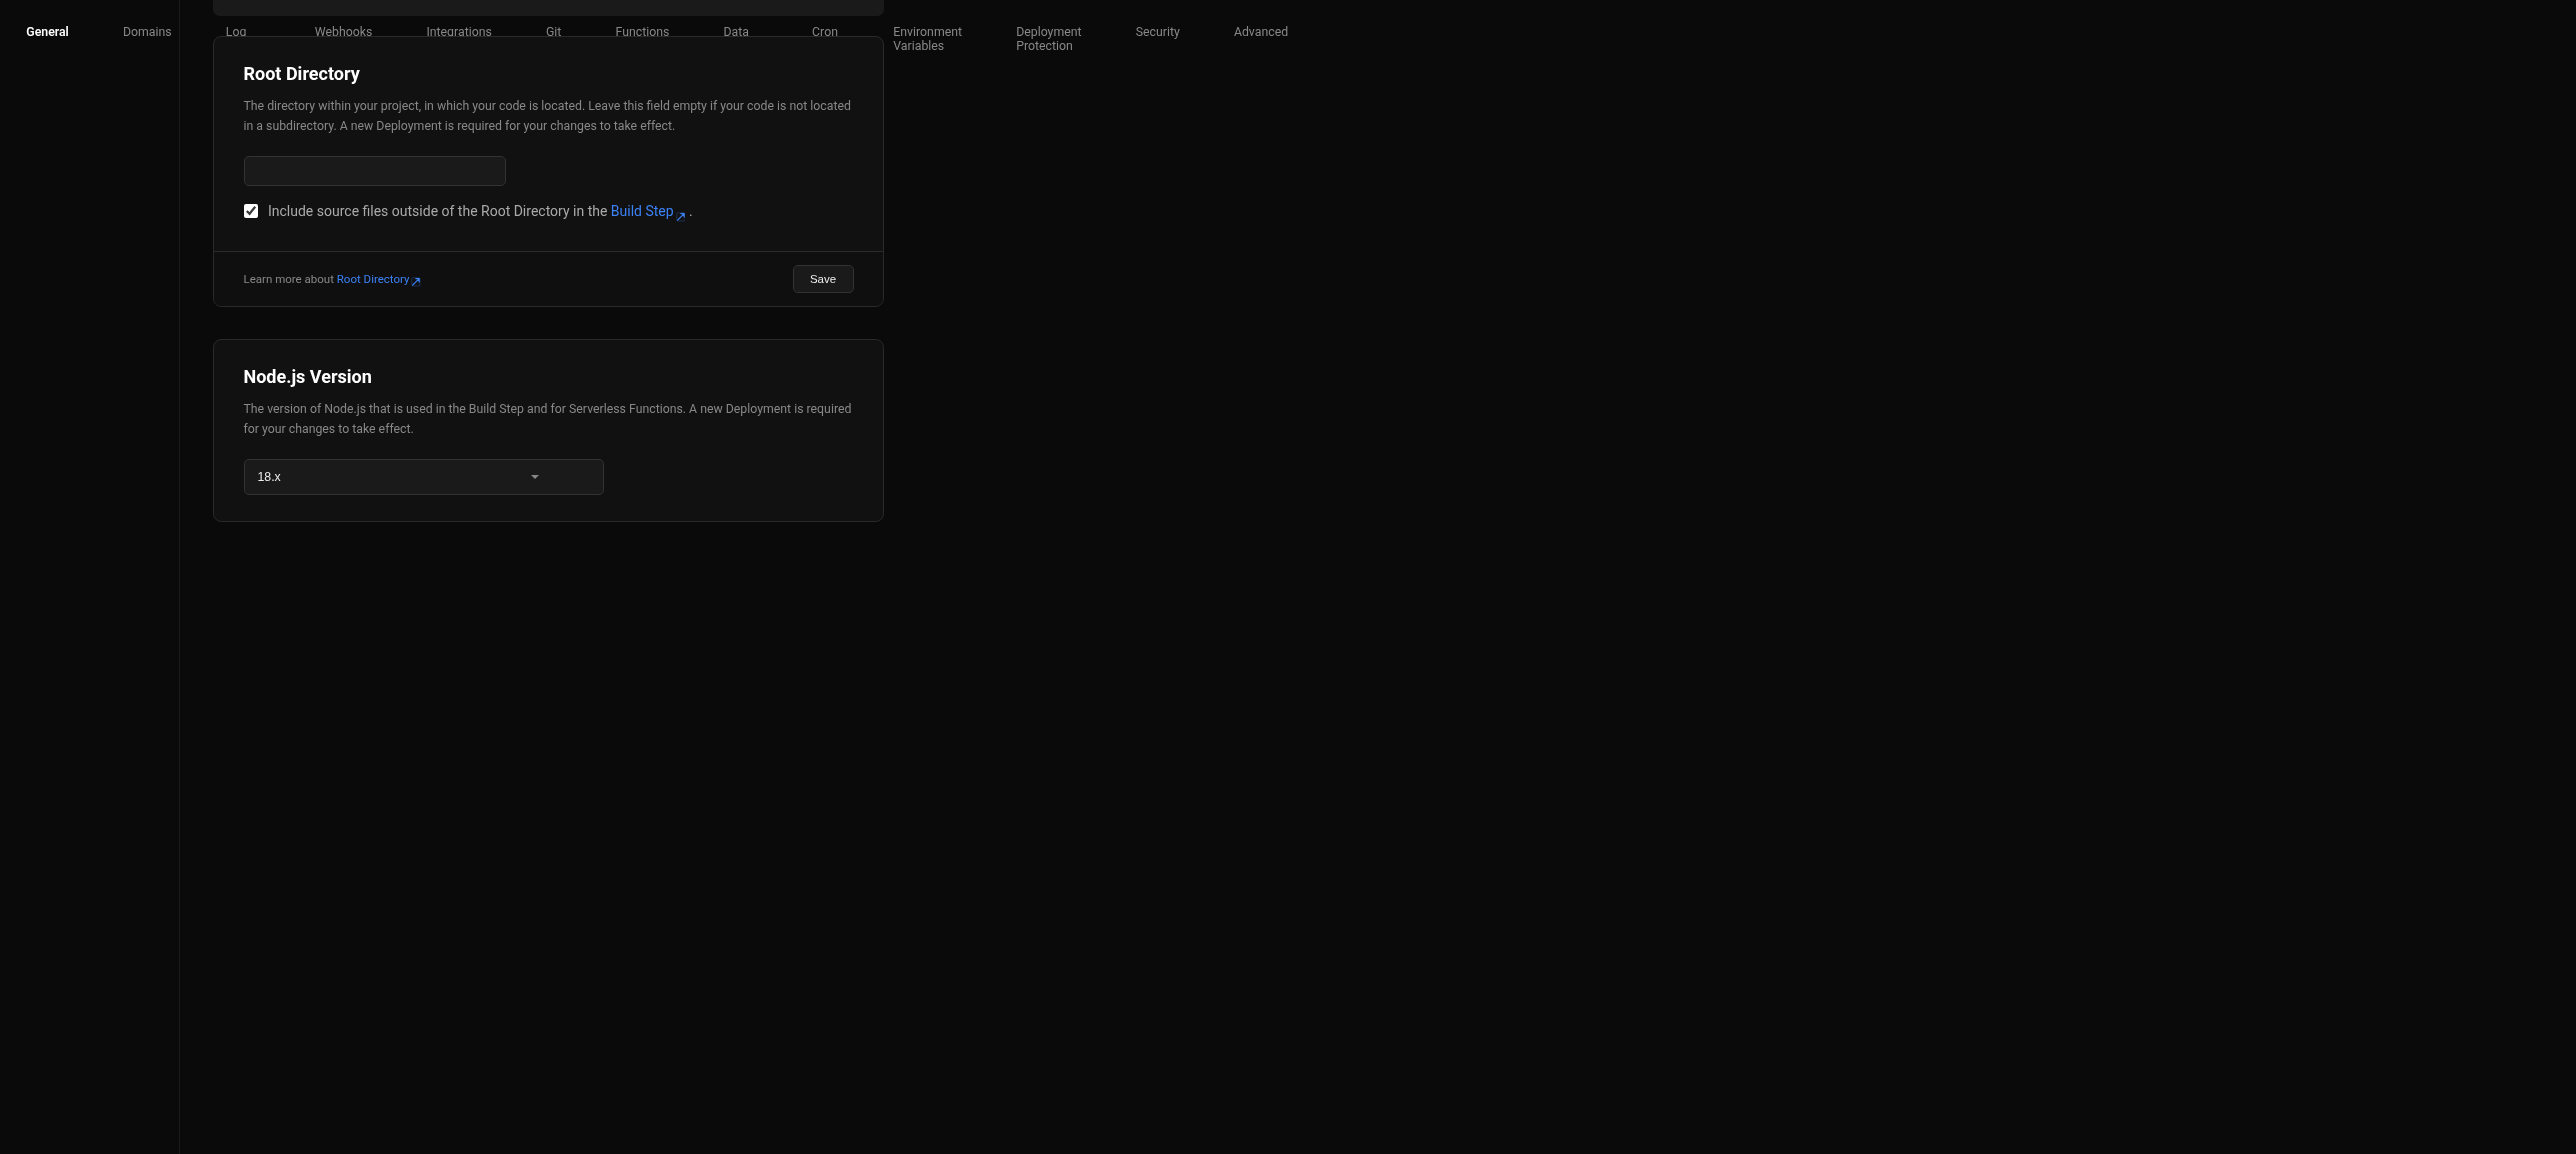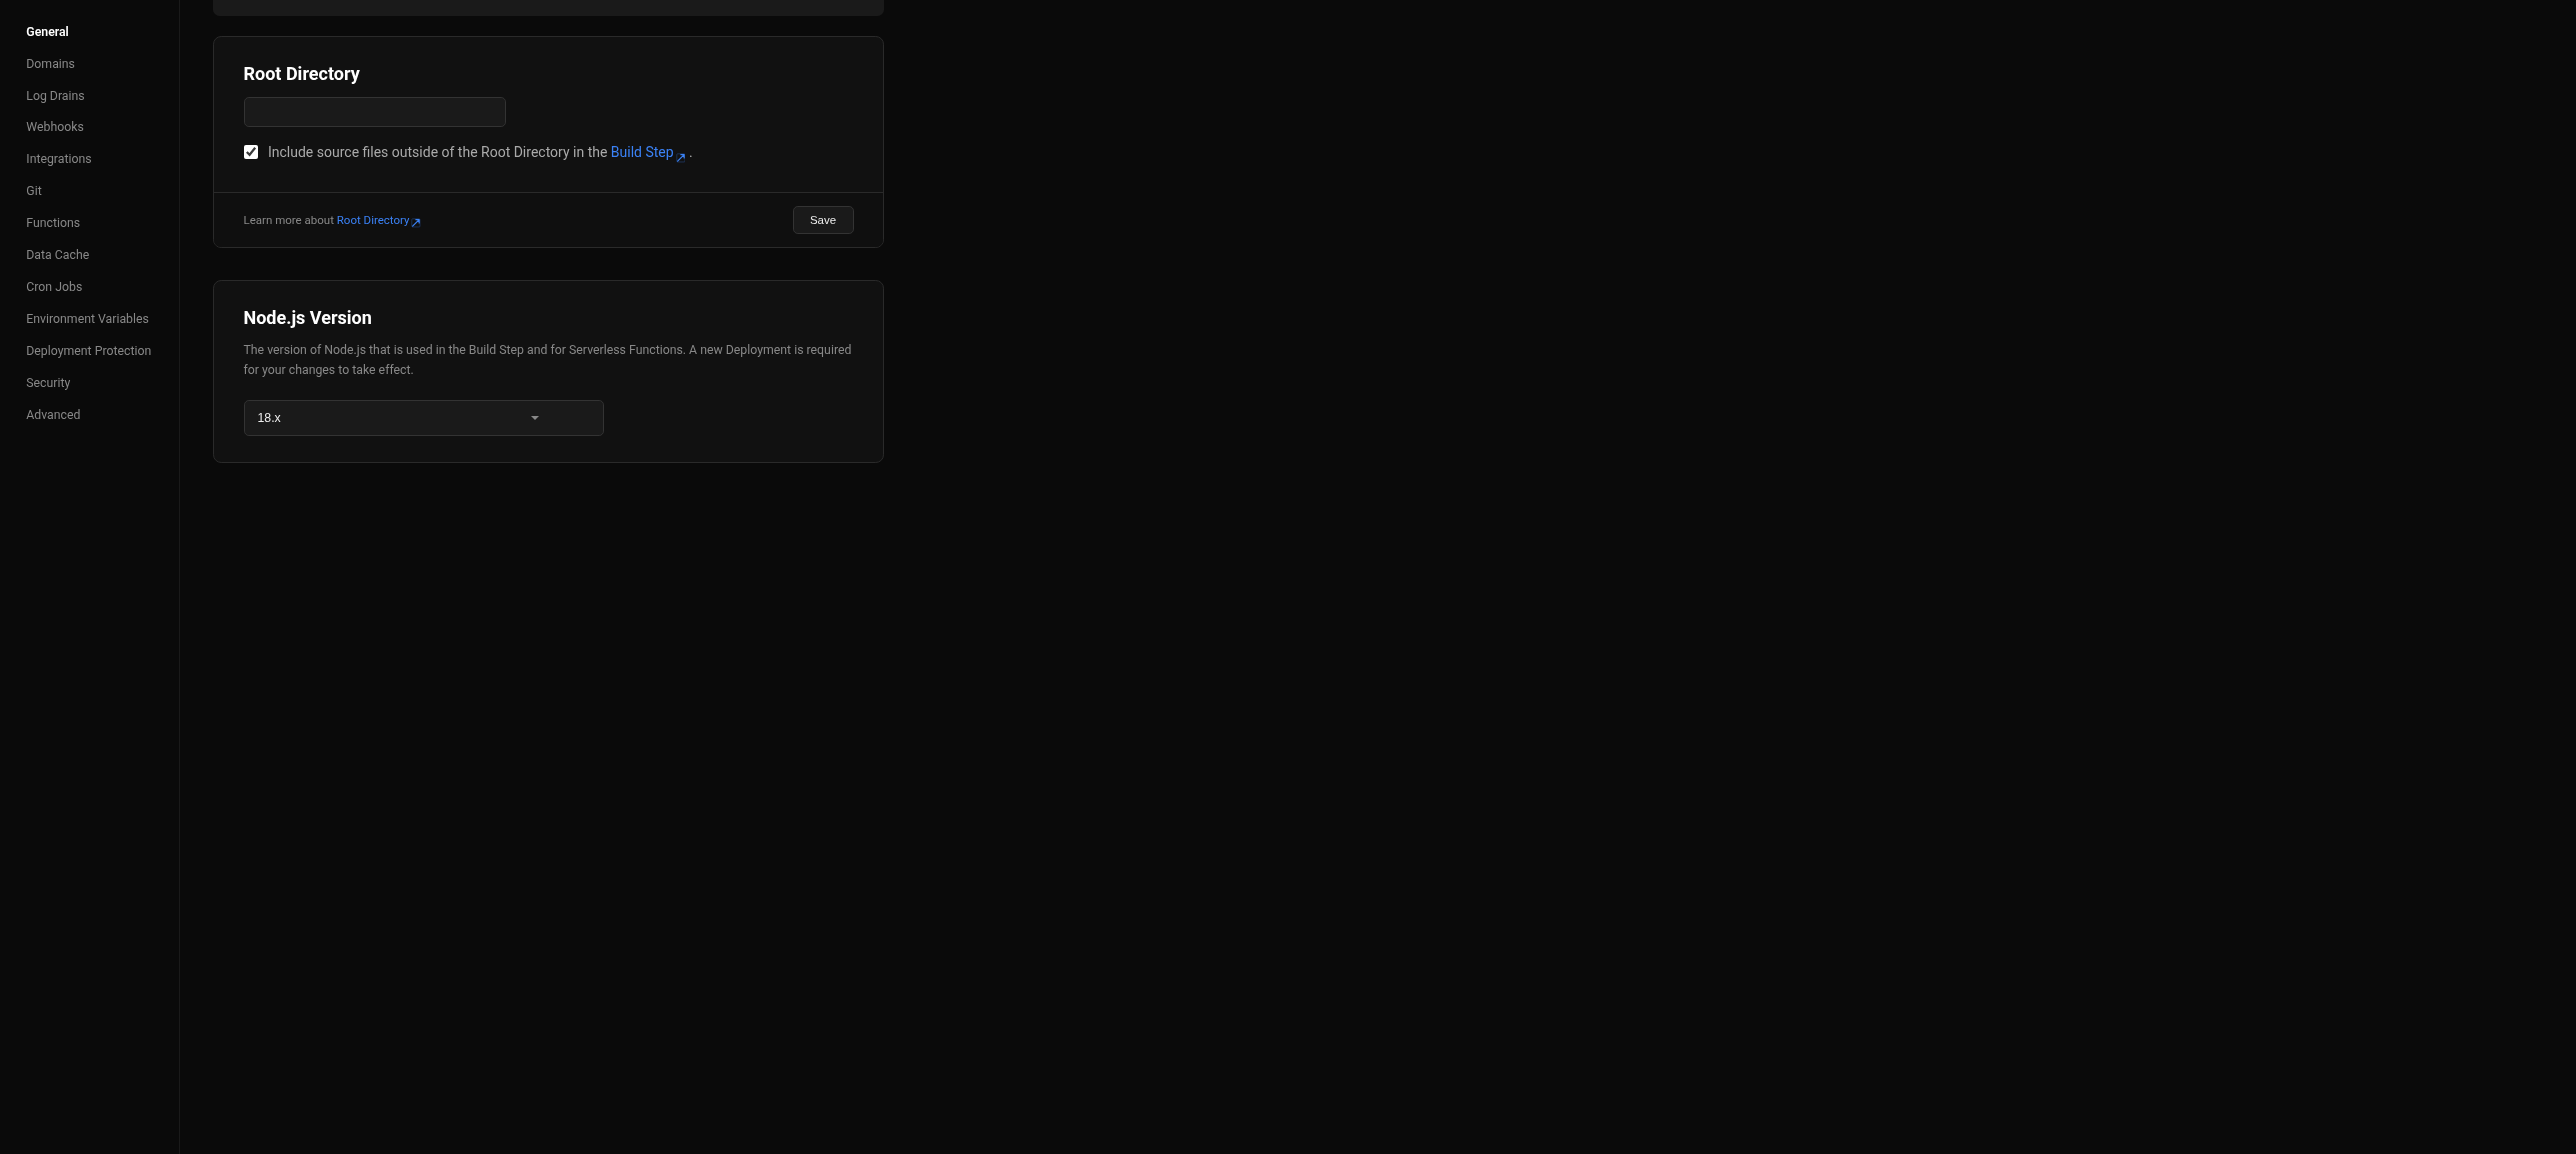--- a/index.html
+++ b/index.html
@@ -16,21 +16,21 @@
       min-height: 100vh;
       font-size: 11.5px;
     }
 
     .sidebar {
       width: 180px;
       min-width: 180px;
       padding: 16.4px 0;
       border-right: 0.8px solid #1a1a1a;
       display: flex;
-      flex-direction: column;
+      flex-direction: row;
       gap: 1.6px;
     }
 
     .sidebar-item {
       padding: 8.2px 19.7px;
       cursor: pointer;
       border-radius: 4.9px;
       margin: 0 6.6px;
       font-size: 12.3px;
       color: #888;
@@ -249,20 +249,21 @@
 </div>
 
 <div class="main-content">
   <div class="top-bar"></div>
 
   <div class="cards-container">
 
     <div class="section-card gap-card">
       <div class="section-body">
         <div class="section-title">Root Directory</div>
+        <div class="section-description">The directory within your project, in which your code is located. Leave this field empty if your code is not located in a subdirectory. A new Deployment is required for your changes to take effect.</div>
         <input type="text" class="text-input" placeholder="" style="">
         <div class="checkbox-row">
           <input type="checkbox" class="checkbox-input" checked="" style="">
           <label class="checkbox-label">
             <span>Include source files outside of the Root Directory in the</span>
             <a href="#" class="link-blue">
               <span>Build Step</span>
               <span class="external-icon">
                 <svg width="9.8" height="9.8" viewBox="0 0 12 12" fill="none" xmlns="http://www.w3.org/2000/svg">
                   <path d="M10 2L2 10M10 2H6M10 2V6" stroke="#3b82f6" stroke-width="1.5" stroke-linecap="round" stroke-linejoin="round"></path>

